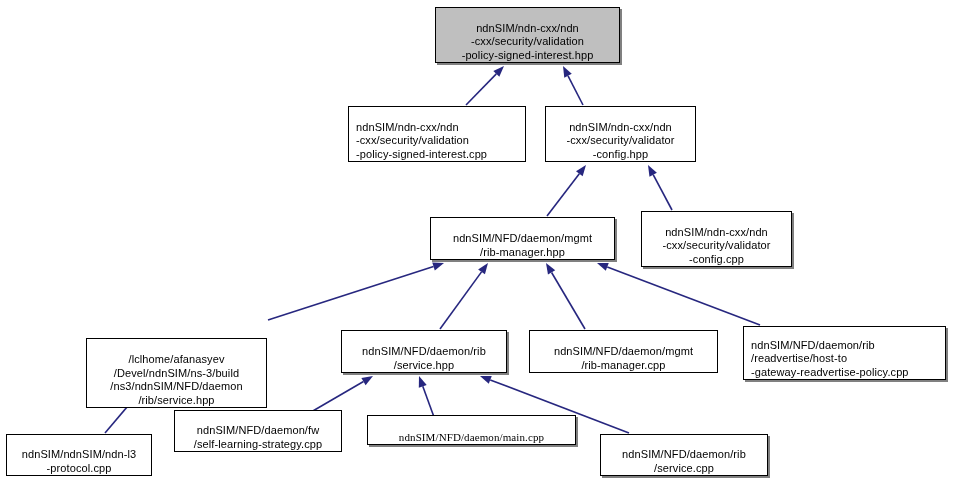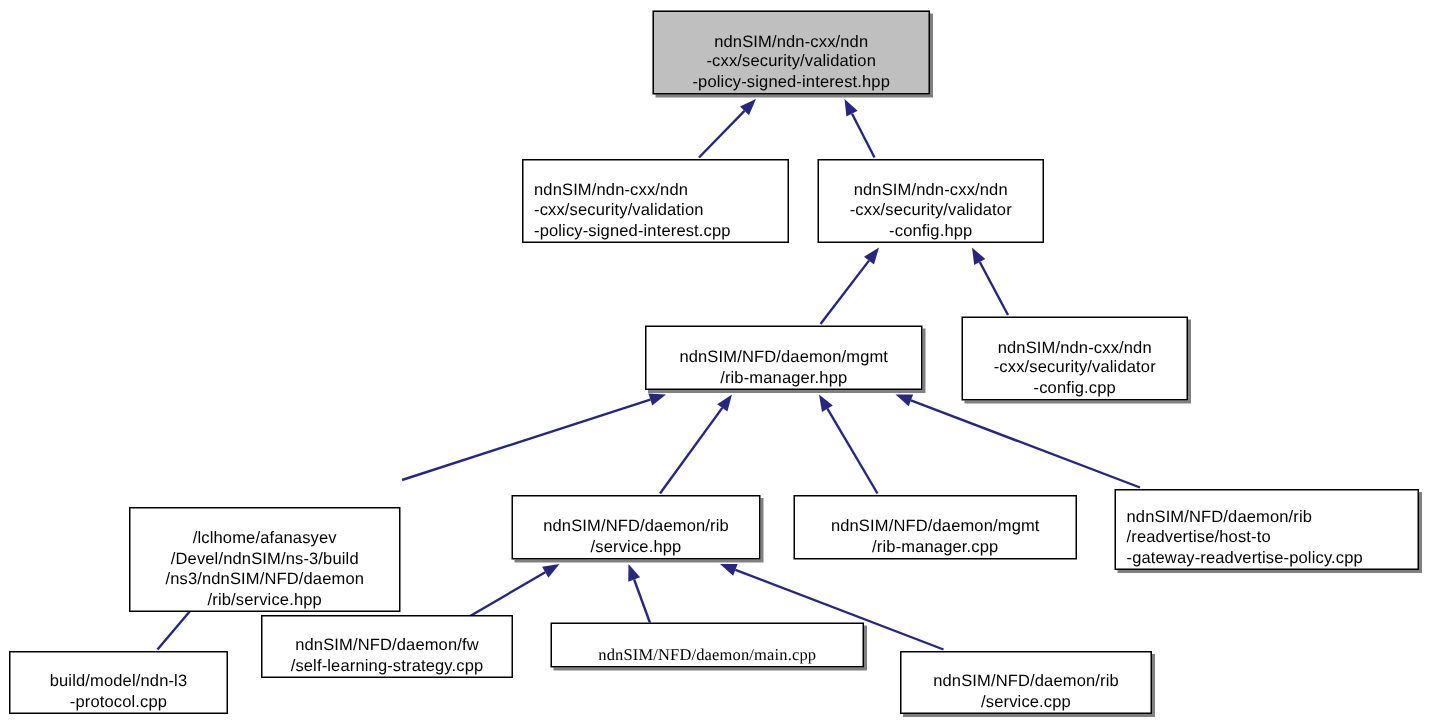--- a/index.html
+++ b/index.html
@@ -141,21 +141,21 @@
 /Devel/ndnSIM/ns-3/build
 /ns3/ndnSIM/NFD/daemon
 /rib/service.hpp</span></div>
       <div class="node-box shadow" style="left: 341px; top: 330px; width: 166px; height: 43px;"><span class="node-text">ndnSIM/NFD/daemon/rib
 /service.hpp</span></div>
       <div class="node-box" style="left: 529px; top: 330px; width: 189px; height: 43px;"><span class="node-text">ndnSIM/NFD/daemon/mgmt
 /rib-manager.cpp</span></div>
       <div class="node-box shadow align-left" style="left: 743px; top: 326px; width: 203px; height: 54px;"><span class="node-text">ndnSIM/NFD/daemon/rib
 /readvertise/host-to
 -gateway-readvertise-policy.cpp</span></div>
-      <div class="node-box" style="left: 6px; top: 434px; width: 146px; height: 42px;"><span class="node-text">build/model/ndn-l3
+      <div class="node-box" style="left: 6px; top: 434px; width: 146px; height: 42px;"><span class="node-text">ndnSIM/ndnSIM/ndn-l3
 -protocol.cpp</span></div>
       <div class="node-box" style="left: 174px; top: 410px; width: 168px; height: 42px;"><span class="node-text">ndnSIM/NFD/daemon/fw
 /self-learning-strategy.cpp</span></div>
       <div class="node-box shadow" style="left: 367px; top: 415px; width: 209px; height: 30px; font-family: Liberation Serif, serif;"><span class="node-text">ndnSIM/NFD/daemon/main.cpp</span></div>
       <div class="node-box shadow" style="left: 600px; top: 434px; width: 168px; height: 42px;"><span class="node-text">ndnSIM/NFD/daemon/rib
 /service.cpp</span></div>
     </div>
 </div>
 
 </body></html>

